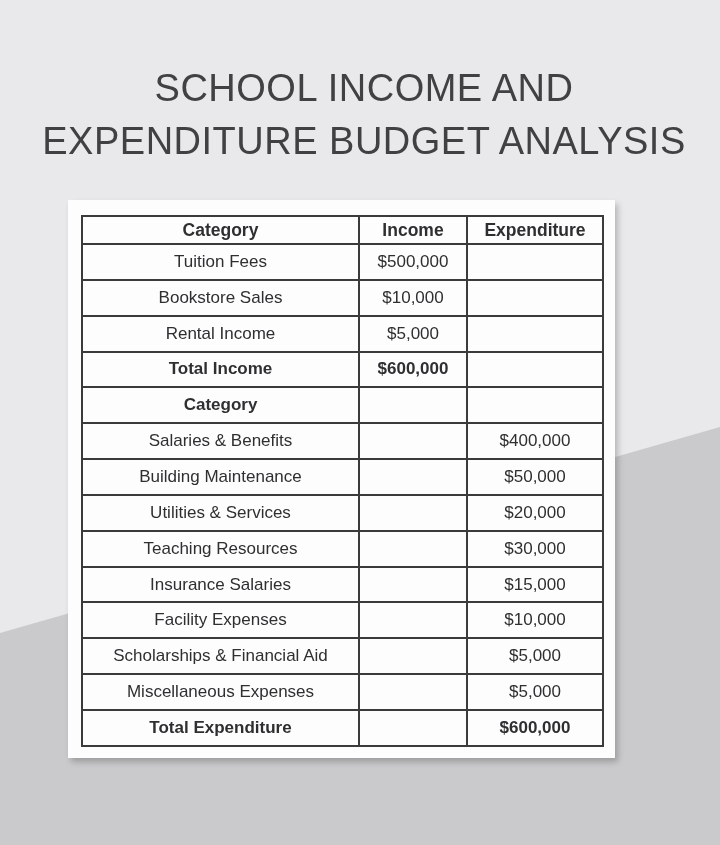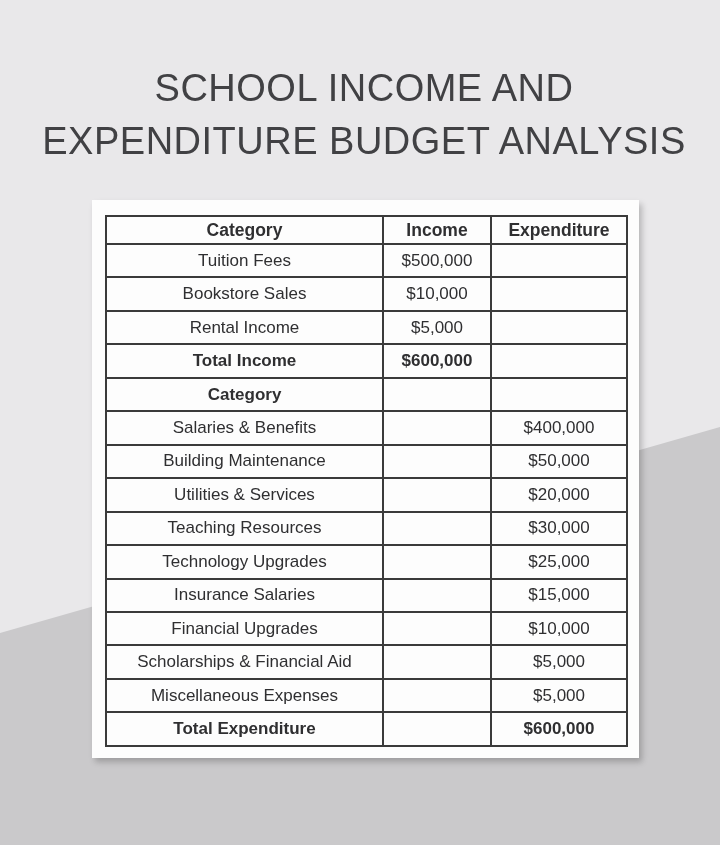--- a/index.html
+++ b/index.html
@@ -27,21 +27,21 @@
     text-align: center;
     font-weight: 400;
     color: #414144;
     font-size: 38px;
     line-height: 53px;
     letter-spacing: 0.5px;
   }
   .title-line { display: block; white-space: nowrap; padding-left: 8px; }
   .card {
     position: absolute;
-    left: 92px; top: 200px;
+    left: 68px; top: 200px;
     width: 547px; height: 558px;
     background: #fdfdfd;
     box-shadow: 3px 4px 6px rgba(0,0,0,0.22);
   }
   table.budget-table {
     position: absolute;
     left: 13px; top: 15px;
     width: 521px; height: 532px;
     border-collapse: collapse;
     table-layout: fixed;
@@ -129,31 +129,26 @@
             <td>Utilities &amp; Services</td>
             <td></td>
             <td>$20,000</td>
           </tr>
           <tr>
             <td>Teaching Resources</td>
             <td></td>
             <td>$30,000</td>
           </tr>
           <tr>
-            <td>Technology Upgrades</td>
-            <td></td>
-            <td>$25,000</td>
-          </tr>
-          <tr>
             <td>Insurance Salaries</td>
             <td></td>
             <td>$15,000</td>
           </tr>
           <tr>
-            <td>Financial Upgrades</td>
+            <td>Facility Expenses</td>
             <td></td>
             <td>$10,000</td>
           </tr>
           <tr>
             <td>Scholarships &amp; Financial Aid</td>
             <td></td>
             <td>$5,000</td>
           </tr>
           <tr>
             <td>Miscellaneous Expenses</td>

